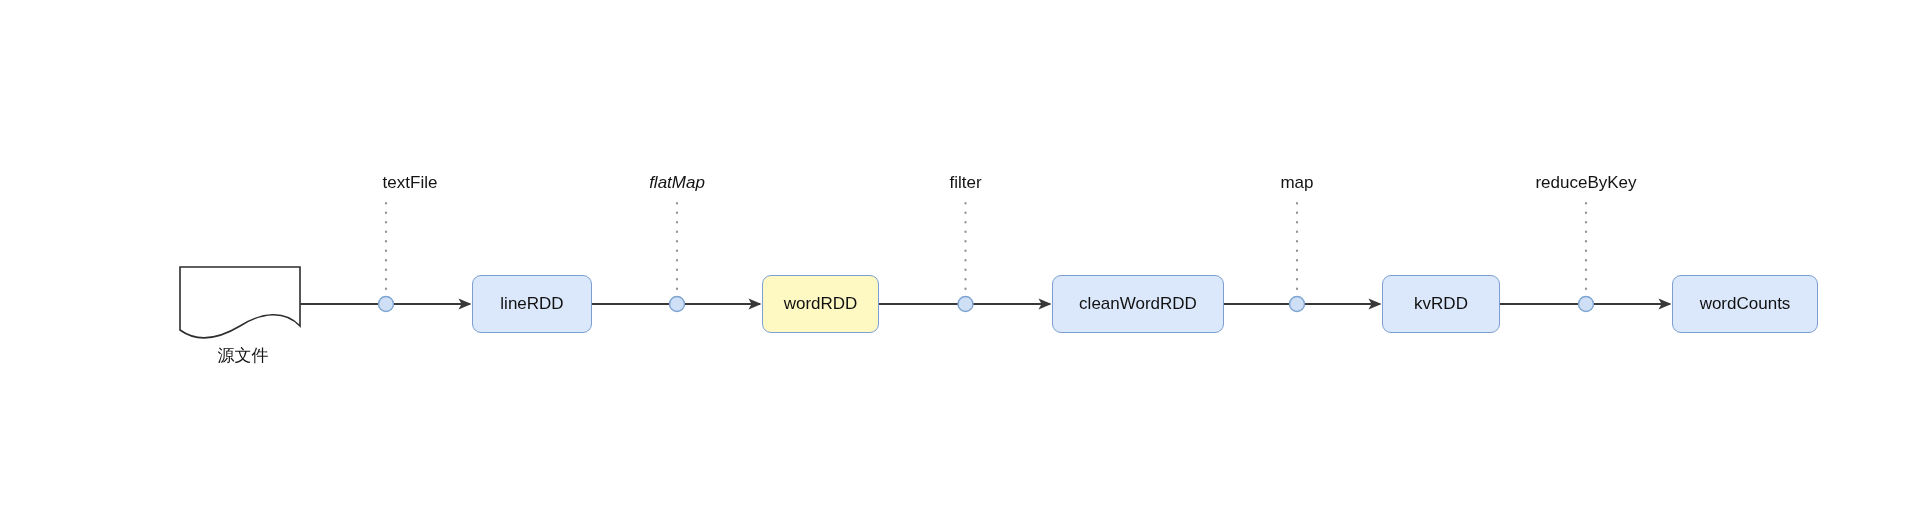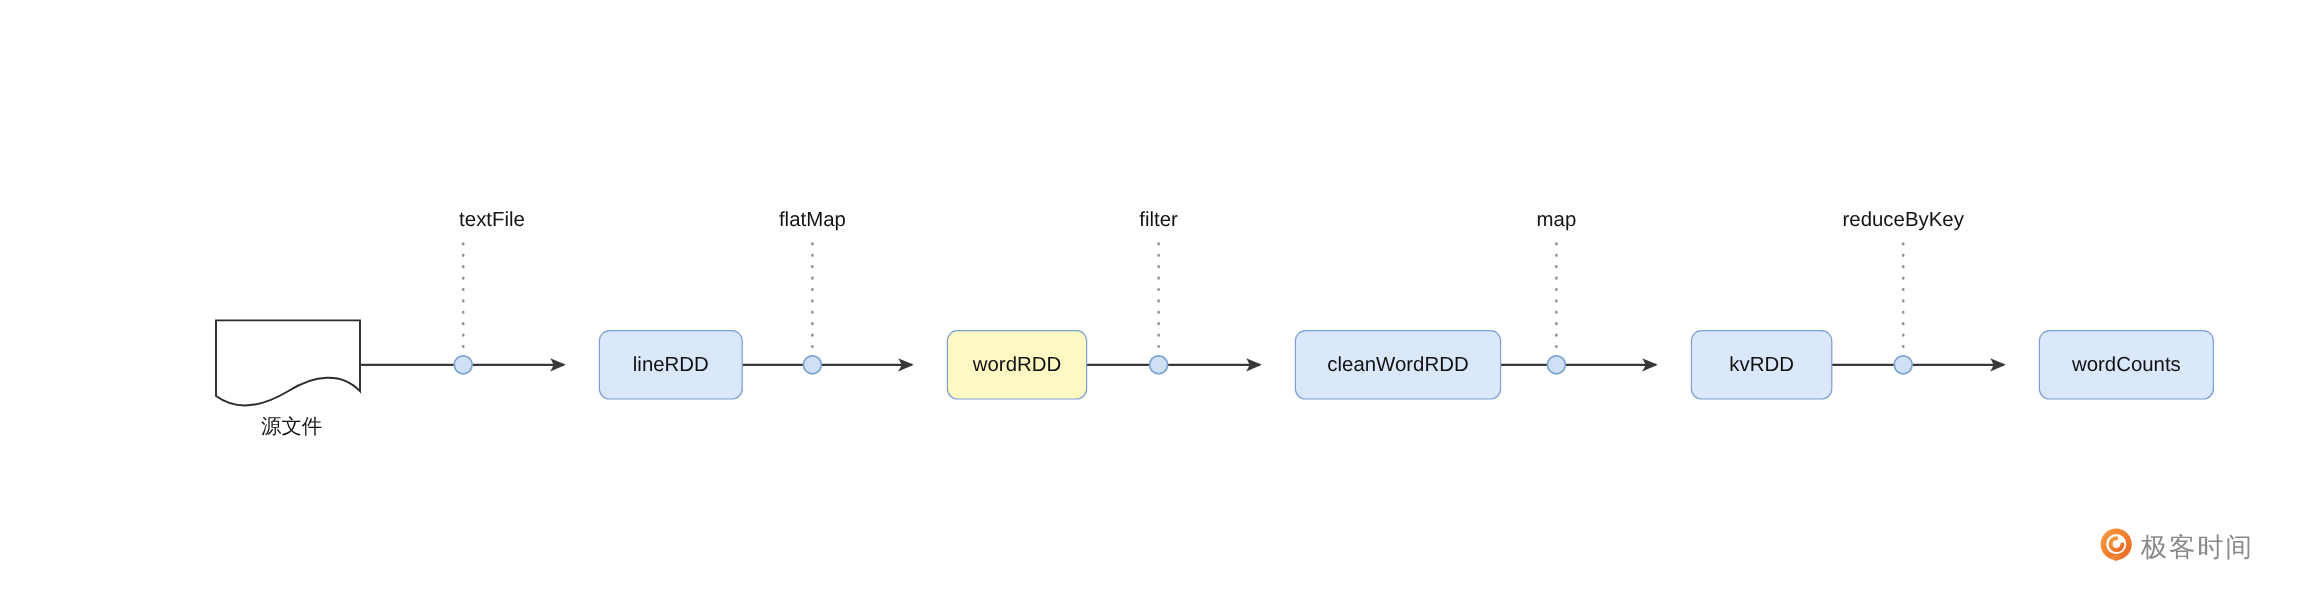--- a/index.html
+++ b/index.html
@@ -19,21 +19,20 @@
   }
   .node {
     position: absolute;
     display: flex;
     align-items: center;
     justify-content: center;
     border-radius: 9px;
     font-size: 17px;
     color: #111111;
     white-space: nowrap;
-    margin-left: 27px;
   }
   .op-label {
     position: absolute;
     transform: translateX(-50%);
     font-size: 17px;
     color: #141414;
     white-space: nowrap;
   }
   .source-label {
     position: absolute;
@@ -100,38 +99,24 @@
                         L 1658.5 309.5
                         L 1661.5 304 Z" fill="#383838"></path>
       <line x1="1586" y1="203" x2="1586" y2="289" stroke="#949494" stroke-width="2.2" stroke-linecap="round" stroke-dasharray="0.5 9"></line>
       <circle cx="1586" cy="304" r="7.5" fill="#cfe0f6" stroke="#7da3d1" stroke-width="1.4"></circle>
     </svg>
 
   <div id="html-layer">
       <div class="source-label" style="left: 243px; top: 344px;">源文件</div>
       <div class="op-label" style="left: 386px; top: 173px; padding-left: 48px;">textFile</div>
       <div class="node" style="left: 472px; top: 275px; width: 120px; height: 58px; background: rgb(219, 232, 252); border: 1.4px solid rgb(125, 159, 211);">lineRDD</div>
-      <div class="op-label" style="left: 677px; top: 173px;">flatMap</div>
+      <div class="op-label" style="left: 677px; top: 173px; font-style: italic;">flatMap</div>
       <div class="node" style="left: 762px; top: 275px; width: 117px; height: 58px; background: #fef9c3; border: 1.4px solid rgb(125, 159, 211);">wordRDD</div>
       <div class="op-label" style="left: 965.5px; top: 173px;">filter</div>
       <div class="node" style="left: 1052px; top: 275px; width: 172px; height: 58px; background: rgb(219, 232, 252); border: 1.4px solid rgb(125, 159, 211);">cleanWordRDD</div>
       <div class="op-label" style="left: 1297px; top: 173px;">map</div>
       <div class="node" style="left: 1382px; top: 275px; width: 118px; height: 58px; background: rgb(219, 232, 252); border: 1.4px solid rgb(125, 159, 211);">kvRDD</div>
       <div class="op-label" style="left: 1586px; top: 173px;">reduceByKey</div>
       <div class="node" style="left: 1672px; top: 275px; width: 146px; height: 58px; background: rgb(219, 232, 252); border: 1.4px solid rgb(125, 159, 211);">wordCounts</div>
     </div>
 
-  <div class="logo">
-    <svg width="27" height="32" viewBox="0 0 27 32">
-      <defs>
-        <linearGradient id="lg-orange" x1="0" y1="0" x2="1" y2="1">
-          <stop offset="0" stop-color="#f7993f"></stop>
-          <stop offset="1" stop-color="#ec6723"></stop>
-        </linearGradient>
-      </defs>
-      <circle cx="13.5" cy="13.5" r="10.7" fill="none" stroke="url(#lg-orange)" stroke-width="4.6"></circle>
-      <path d="M 8.5 23.2 Q 13.5 31.5 18.5 23.2 Z" fill="url(#lg-orange)"></path>
-      <path d="M 13.5 8.6 a 4.9 4.9 0 1 0 5.1 5.1" fill="none" stroke="url(#lg-orange)" stroke-width="3.4" stroke-linecap="round"></path>
-    </svg>
-    <span class="logo-text">极客时间</span>
-  </div>
 
 </div>
 
 </body></html>

